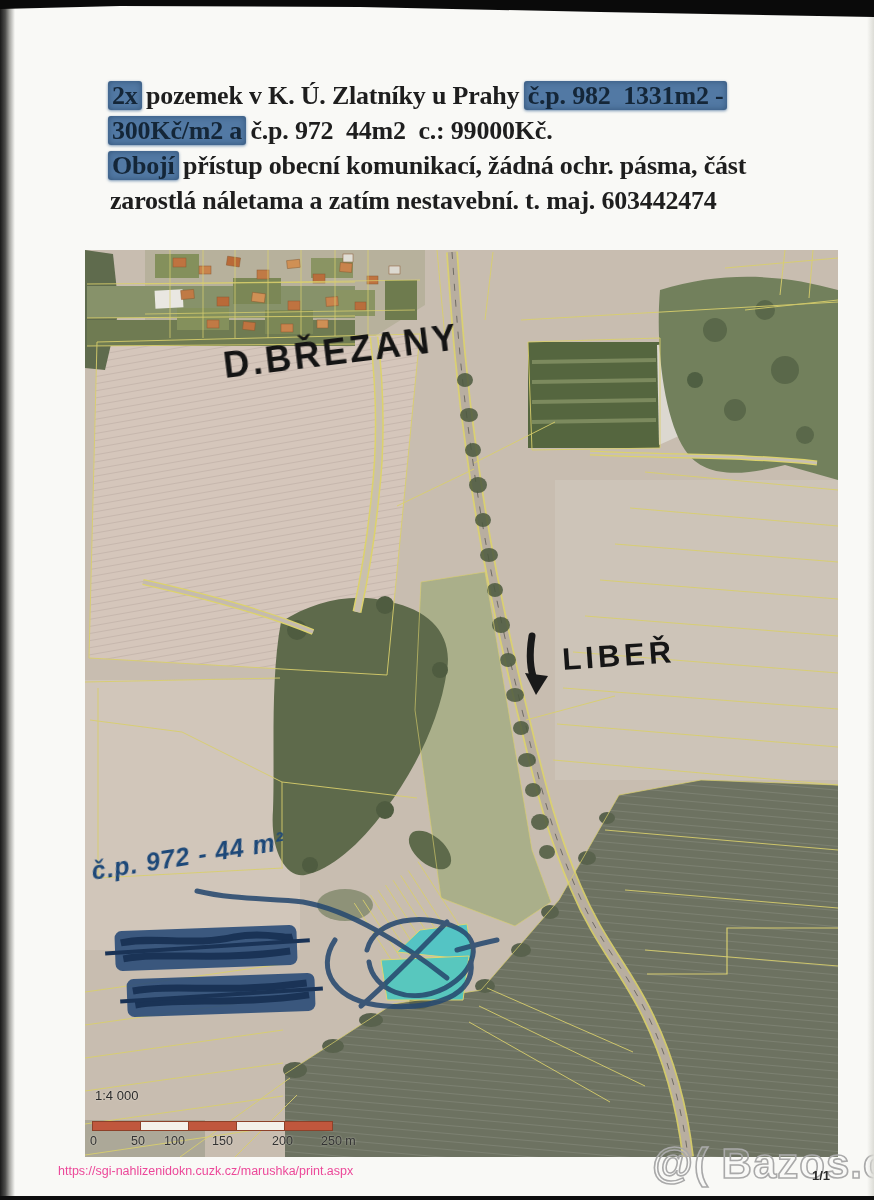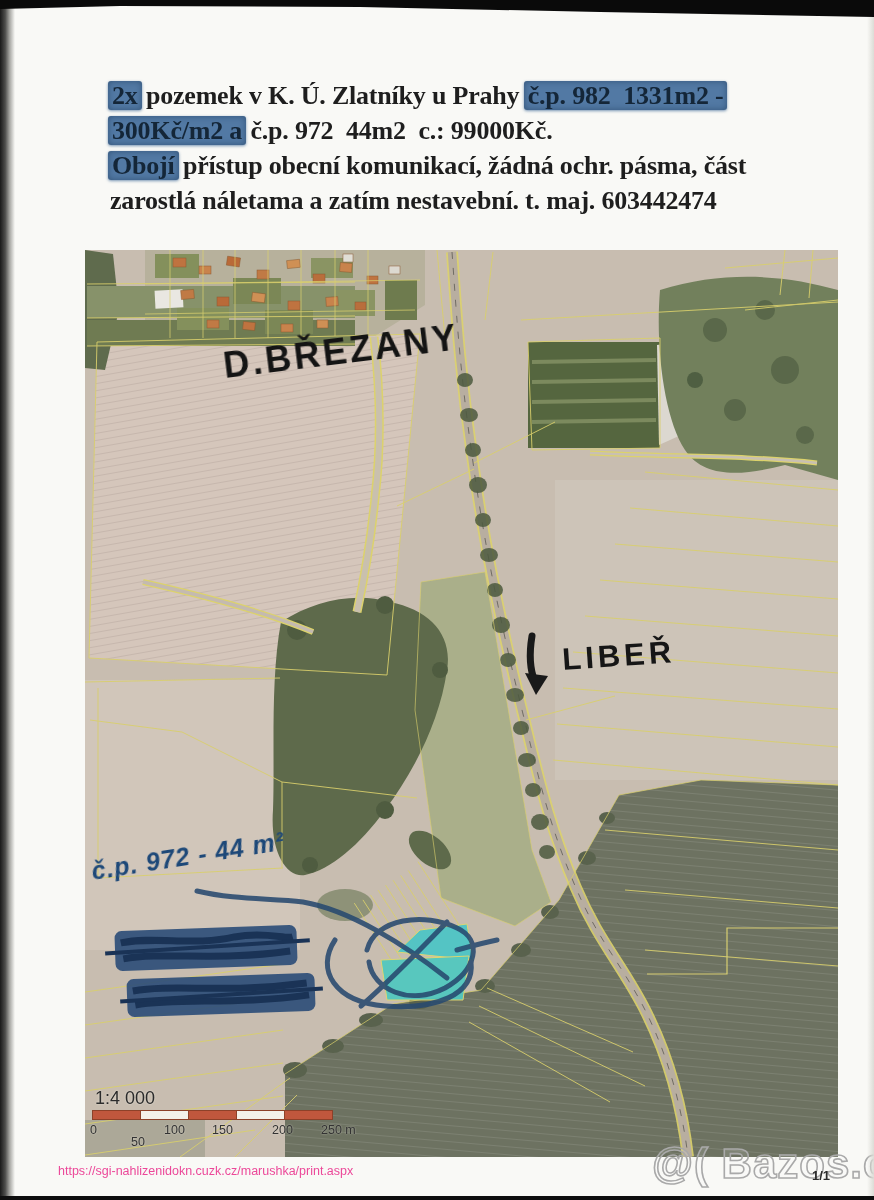--- a/index.html
+++ b/index.html
@@ -20,28 +20,28 @@
   .struck{position:relative;color:#142638;background:rgba(58,103,153,0.88);
         border-radius:3px;padding:0 4px;margin:0 -2px;
         box-shadow:0 1px 3px rgba(50,95,145,0.65), inset 0 0 6px rgba(20,45,75,0.5);}
 
   
   .map{position:absolute;left:85px;top:250px;width:753px;height:907px;z-index:4;}
   .map svg{display:block;}
 
   
   .scalebar{position:absolute;left:8px;top:838px;width:270px;z-index:6;}
-  .scalebar .ratio{font-size:18px;color:#2b2b2b;margin:0 0 1px 2px;text-shadow:0 0 2px rgba(250,248,240,.7);}
+  .scalebar .ratio{font-size:13px;color:#2b2b2b;margin:0 0 18px 2px;text-shadow:0 0 2px rgba(250,248,240,.7);}
   .bar{display:flex;width:240px;}
   .bar .seg{width:48px;height:8px;border:1px solid #8d4129;margin-left:-1px;}
   .bar .seg.red{background:#c0573d;}
   .bar .seg.white{background:#f4f1ea;}
   .ticks{position:relative;height:16px;margin-top:3px;font-size:12.5px;color:#333;}
   .ticks span{position:absolute;top:0;text-shadow:0 0 2px rgba(245,242,235,.6);}
-  .t0{left:-3px;} .t1{left:38px;margin-top:12px;} .t2{left:71px;} .t3{left:119px;} .t4{left:179px;} .t5{left:228px;}
+  .t0{left:-3px;} .t1{left:38px;} .t2{left:71px;} .t3{left:119px;} .t4{left:179px;} .t5{left:228px;}
 
   
   .url{position:absolute;left:58px;top:1164px;font-size:12.5px;color:#ec4899;z-index:6;}
   .pageno{position:absolute;left:812px;top:1168px;font-size:13px;font-weight:bold;color:#2b2b2b;z-index:8;}
   .watermark{position:absolute;left:650px;top:1138px;z-index:7;}
 </style>
 </head>
 <body>
 
 <div class="scan">

